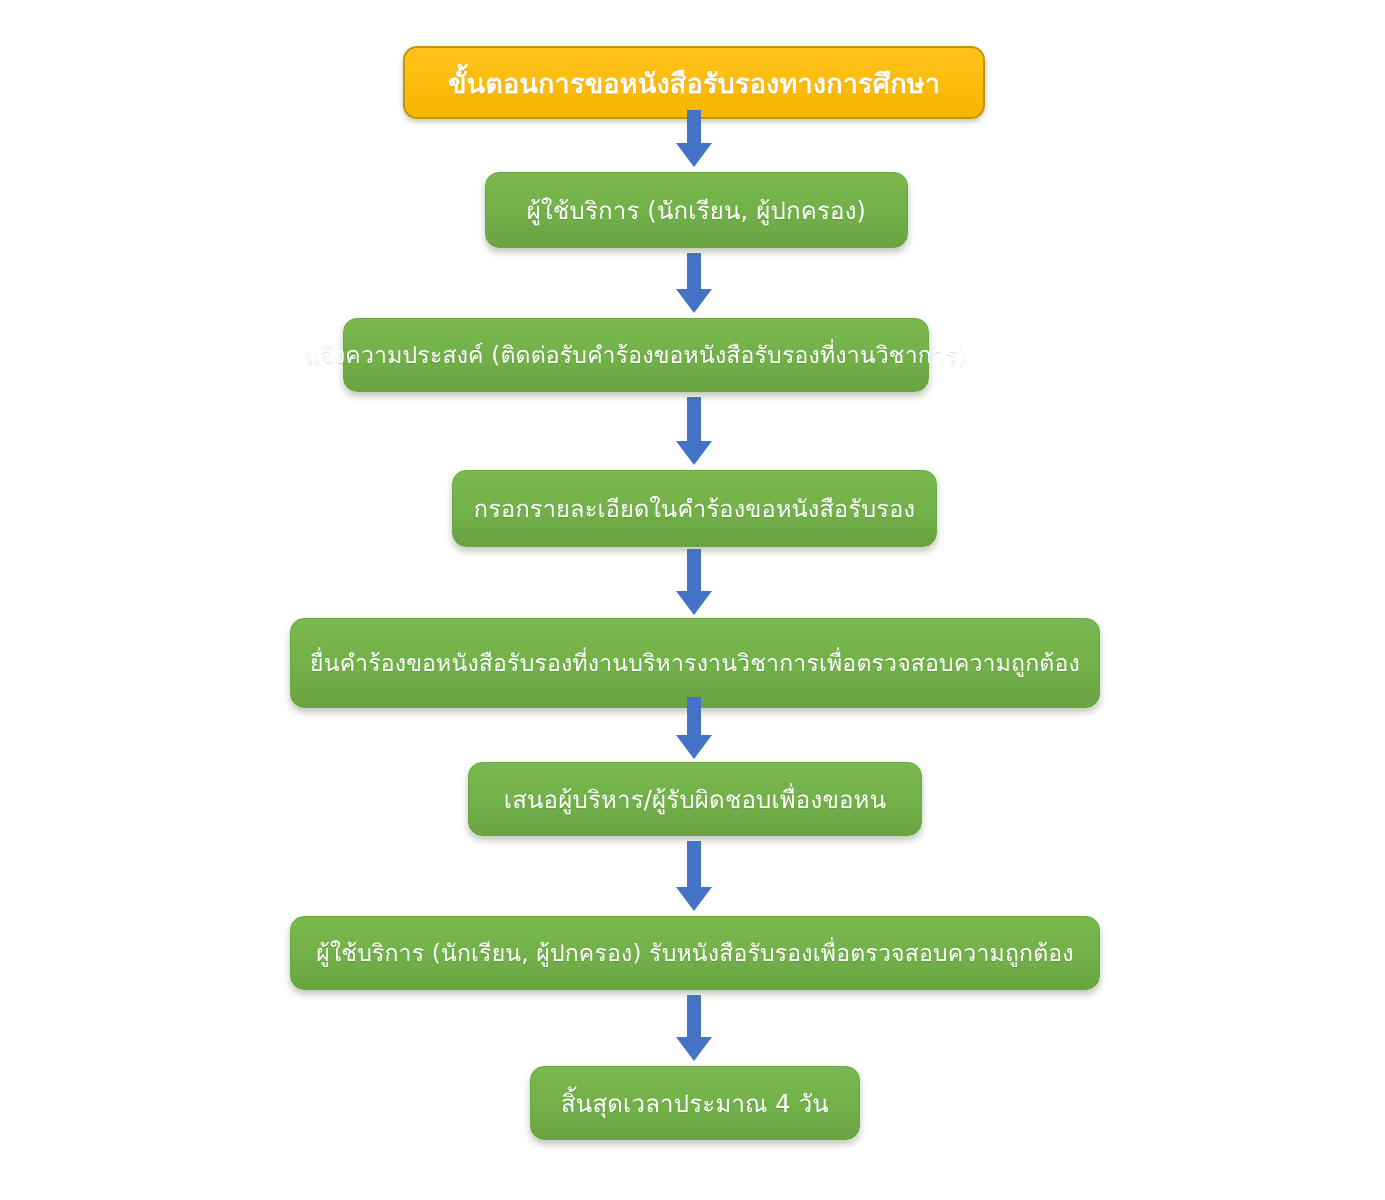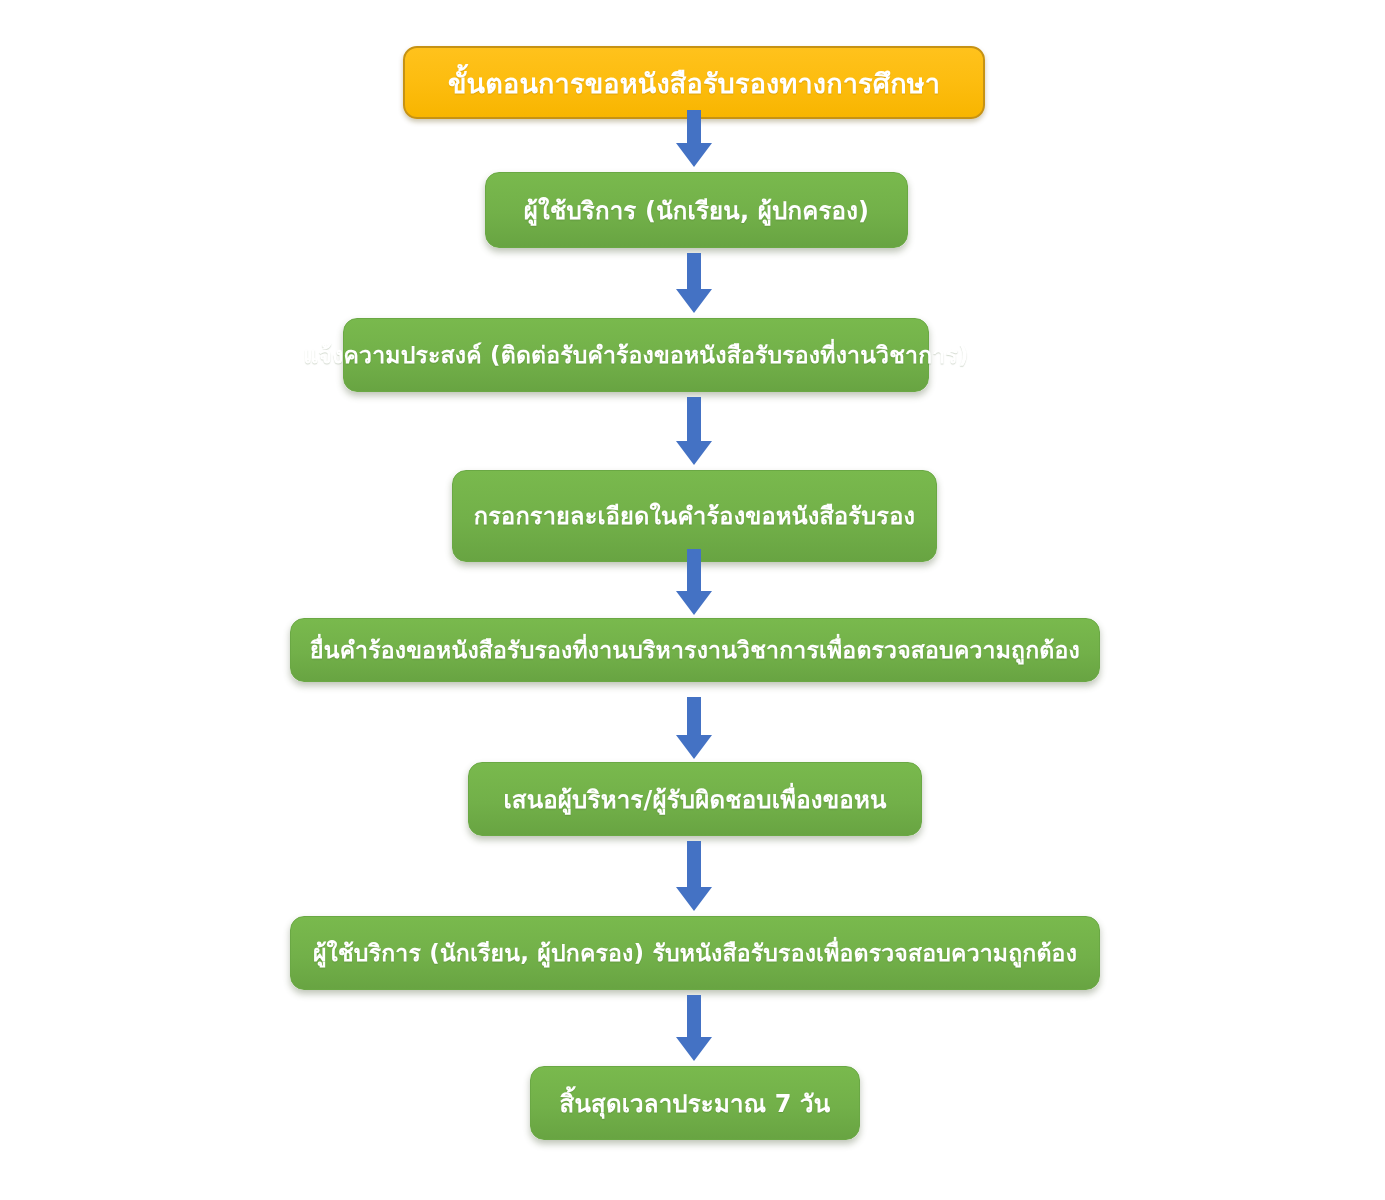--- a/index.html
+++ b/index.html
@@ -54,21 +54,21 @@
     font-weight: 600;
     text-shadow: 0 1px 1px rgba(140, 100, 0, 0.30);
   }
 
   
   .node.process {
     background: linear-gradient(to bottom, #79B94D 0%, #72B049 55%, #68A442 100%);
     border: 1px solid #6aa844;
     box-shadow: 0 4px 7px rgba(60, 80, 40, 0.33);
     font-size: 24px;
-    font-weight: 700;
+    font-weight: 400;
     text-shadow: 0 1px 1px rgba(50, 80, 30, 0.22);
   }
 
   
   .arrow {
     position: absolute;
   }
   .arrow svg {
     display: block;
     width: 100%;
@@ -103,31 +103,31 @@
   <div class="node process" style="left: 343px; top: 318px; width: 586px; height: 74px; font-size: 23px;">
     <span class="node-label">แจ้งความประสงค์ (ติดต่อรับคำร้องขอหนังสือรับรองที่งานวิชาการ)</span>
   </div>
 
   <div class="arrow" style="left:676px; top:397px; width:36px; height:68px;">
     <svg viewBox="0 0 36 68" preserveAspectRatio="none">
       <polygon points="11,0 25,0 25,44 36,44 18,68 0,44 11,44" fill="#4472C4"></polygon>
     </svg>
   </div>
 
-  <div class="node process" style="left: 452px; top: 470px; width: 485px; height: 92px; font-size: 23.5px;">
+  <div class="node process" style="left: 452px; top: 470px; width: 485px; height: 77px; font-size: 23.5px;">
     <span class="node-label">กรอกรายละเอียดในคำร้องขอหนังสือรับรอง</span>
   </div>
 
   <div class="arrow" style="left:676px; top:549px; width:36px; height:66px;">
     <svg viewBox="0 0 36 66" preserveAspectRatio="none">
       <polygon points="11,0 25,0 25,42 36,42 18,66 0,42 11,42" fill="#4472C4"></polygon>
     </svg>
   </div>
 
-  <div class="node process" style="left: 290px; top: 618px; width: 810px; height: 64px; font-size: 23px;">
+  <div class="node process" style="left: 290px; top: 618px; width: 810px; height: 90px; font-size: 23px;">
     <span class="node-label">ยื่นคำร้องขอหนังสือรับรองที่งานบริหารงานวิชาการเพื่อตรวจสอบความถูกต้อง</span>
   </div>
 
   <div class="arrow" style="left:676px; top:697px; width:36px; height:62px;">
     <svg viewBox="0 0 36 62" preserveAspectRatio="none">
       <polygon points="11,0 25,0 25,38 36,38 18,62 0,38 11,38" fill="#4472C4"></polygon>
     </svg>
   </div>
 
   <div class="node process" style="left:468px; top:762px; width:454px; height:74px;">
@@ -144,16 +144,16 @@
     <span class="node-label">ผู้ใช้บริการ (นักเรียน, ผู้ปกครอง) รับหนังสือรับรองเพื่อตรวจสอบความถูกต้อง</span>
   </div>
 
   <div class="arrow" style="left:676px; top:995px; width:36px; height:66px;">
     <svg viewBox="0 0 36 66" preserveAspectRatio="none">
       <polygon points="11,0 25,0 25,42 36,42 18,66 0,42 11,42" fill="#4472C4"></polygon>
     </svg>
   </div>
 
   <div class="node process" style="left:530px; top:1066px; width:330px; height:74px;">
-    <span class="node-label">สิ้นสุดเวลาประมาณ 7 วัน</span>
+    <span class="node-label">สิ้นสุดเวลาประมาณ 4 วัน</span>
   </div>
 
 </div>
 
 </body></html>

